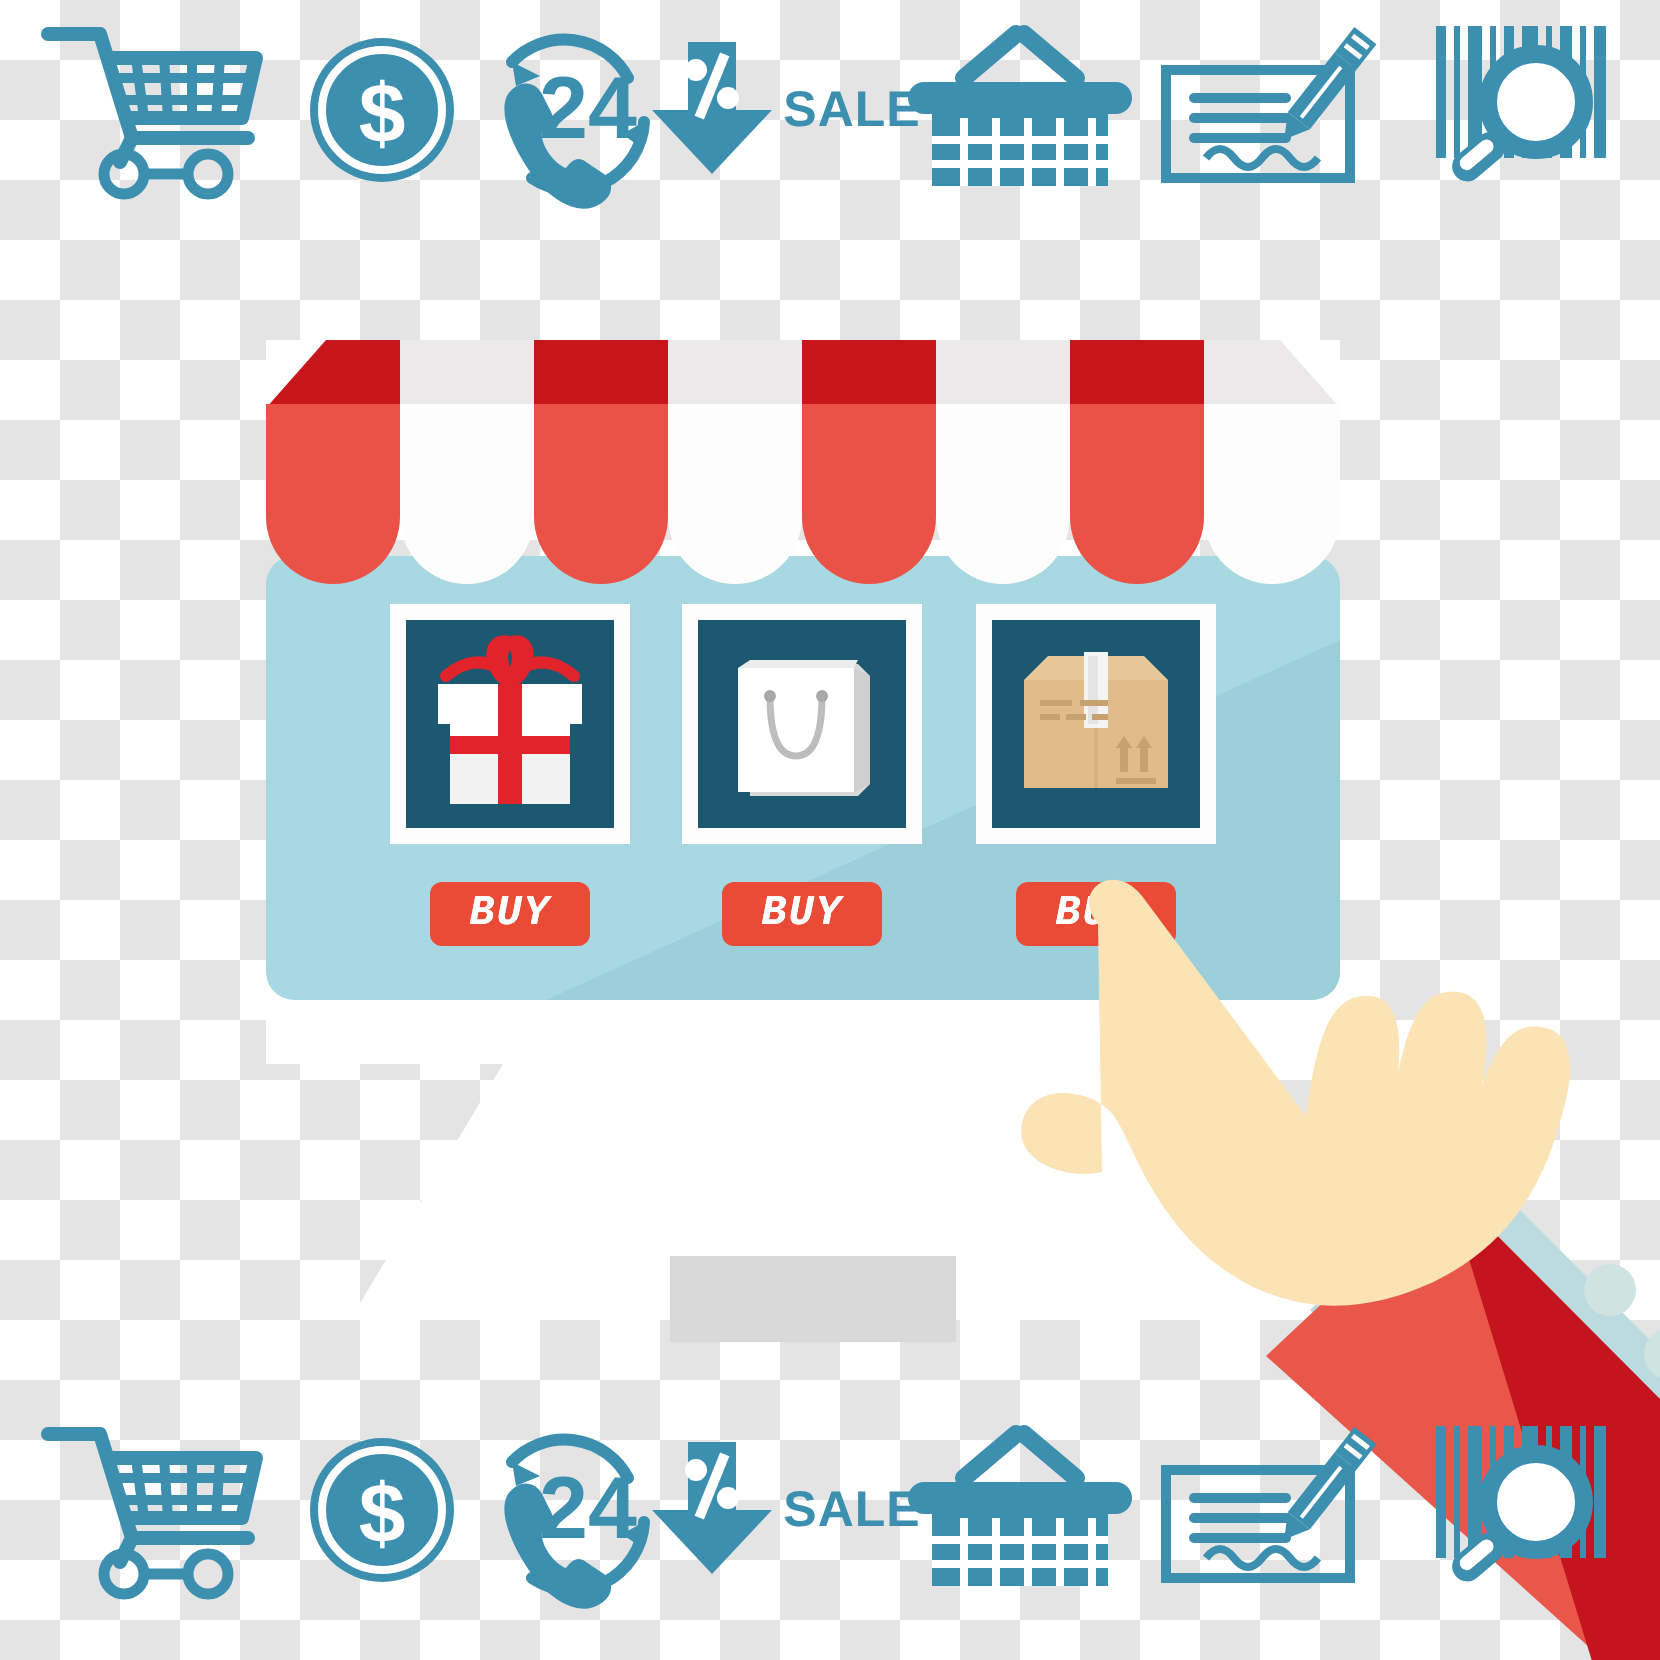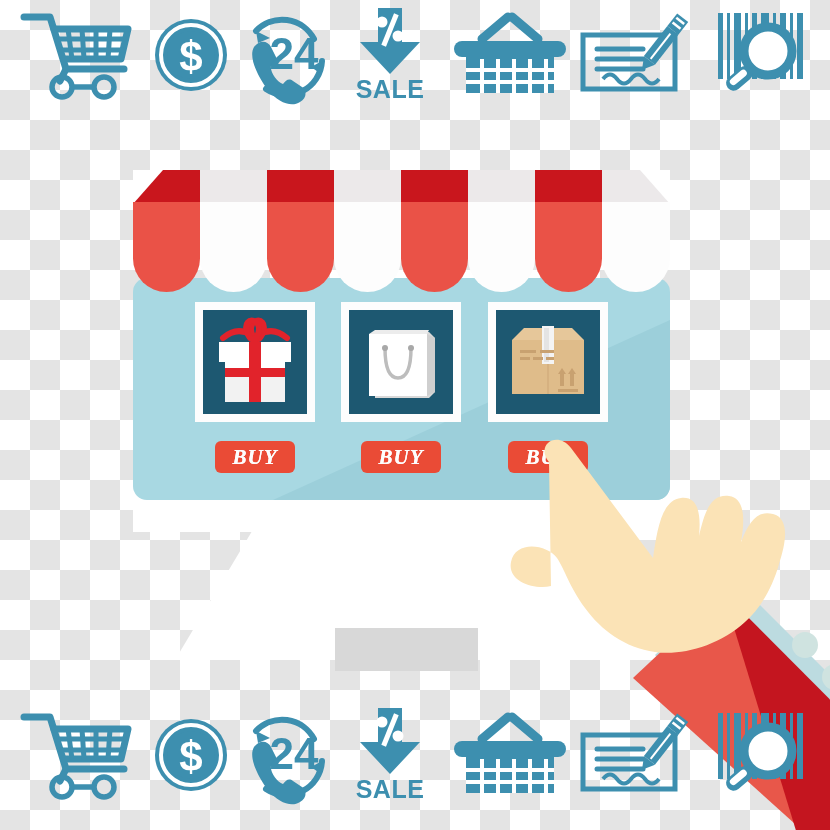--- a/index.html
+++ b/index.html
@@ -17,21 +17,21 @@
     background-size:60px 60px;
     background-position:0 0, 30px 30px;
   }
 
   
   .icon-row{position:absolute;left:0;width:830px;height:110px;}
   #icon-row-top{top:0;}
   #icon-row-bottom{top:700px;}
   .icon-cell{position:absolute;top:0;height:110px;display:flex;align-items:center;justify-content:center;}
   .icon-cell svg{display:block;overflow:visible;}
-  .sale-wrap{display:flex;flex-direction:column;align-items:center;justify-content:center;}
+  .sale-wrap{display:flex;align-items:center;justify-content:center;}
   .sale-text{color:#3d8faf;font-weight:bold;font-size:25px;letter-spacing:.5px;line-height:1;margin-top:1px;
              font-family:"Liberation Sans",sans-serif;}
 
   
   #store{position:absolute;left:133px;top:170px;width:537px;height:330px;}
 
   
   #store-body{position:absolute;left:0;top:108px;width:537px;height:222px;background:#a8d8e2;border-radius:14px;}
   #store-body-shade{position:absolute;left:140px;top:150px;width:397px;height:180px;
      background:#9ccfda;border-bottom-right-radius:14px;
@@ -50,21 +50,21 @@
   .window{position:absolute;top:132px;width:120px;height:120px;background:#fdfdfd;padding:8px;box-sizing:border-box;}
   .window-inner{width:100%;height:100%;background:#1d5871;position:relative;overflow:hidden;}
   #win1{left:62px;}
   #win2{left:208px;}
   #win3{left:355px;}
 
   
   .buy-btn{position:absolute;top:271px;width:80px;height:32px;background:#ea4b36;border-radius:6px;
            display:flex;align-items:center;justify-content:center;}
   .buy-btn span{color:#fdfdfd;font-weight:bold;font-style:italic;font-size:21px;letter-spacing:1px;
-                font-family:Liberation Serif, serif;
+                font-family:Liberation Mono, monospace;
                 -webkit-text-stroke:0;text-shadow:0 0 0 #fff;}
   #buy1{left:82px;} #buy2{left:228px;} #buy3{left:375px;}
   #floor{position:absolute;left:175px;top:500px;width:478px;height:160px;background:#ffffff;
          clip-path:polygon(20% 0%, 80% 0%, 100% 100%, 0% 100%);}
   #floor-white-top{position:absolute;left:133px;top:498px;width:537px;height:34px;background:#ffffff;}
   #door-shadow{position:absolute;left:335px;top:628px;width:143px;height:43px;background:#d8d8d8;}
 
   
   #hand{position:absolute;left:505px;top:440px;width:325px;height:390px;}
 

